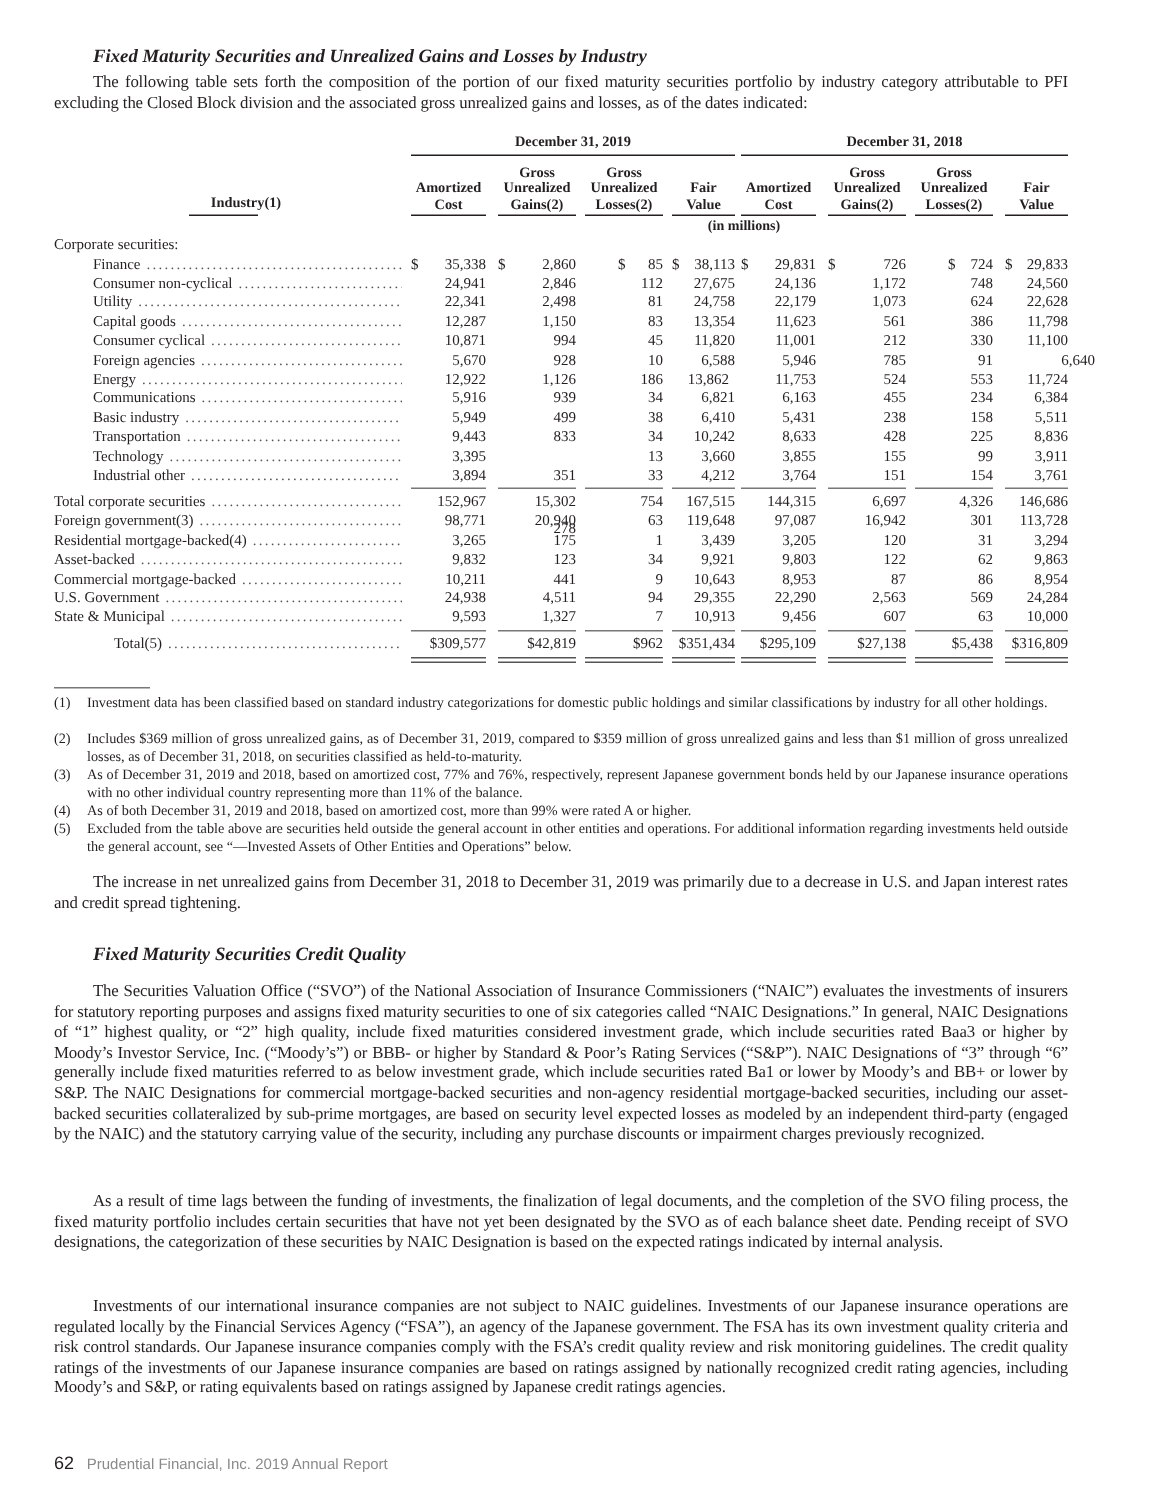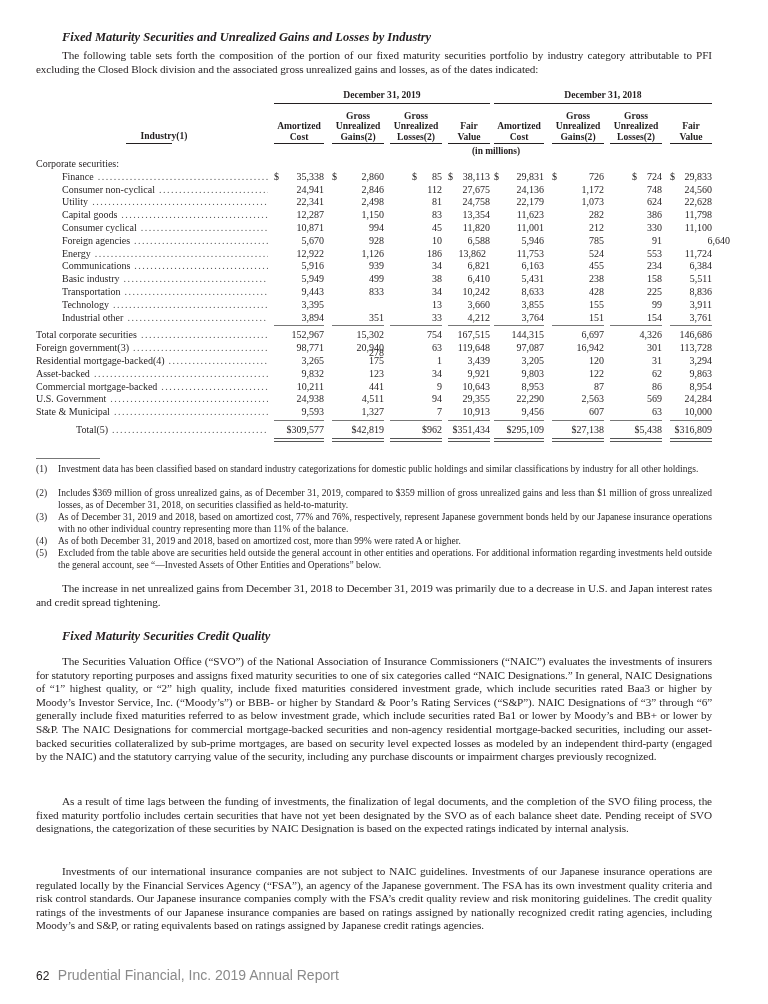--- a/index.html
+++ b/index.html
@@ -28,21 +28,21 @@
   .num { position: absolute; text-align: right; white-space: nowrap; }
   .dollar { position: absolute; }
   .rule { position: absolute; height: 1px; background: #777; }
   .dbl { position: absolute; height: 4px; border-top: 1.2px solid #555; border-bottom: 1.2px solid #555; box-sizing: border-box; }
   .fn-sep { position: absolute; left: 0; top: 458px; width: 64px; height: 1px; background: #777; }
   .fn { position: absolute; left: 0; width: 676px; font-size: 9.5px; line-height: 12px; text-align: justify; }
   .fn .fnum { position: absolute; left: 0; top: 0; }
   .fn .ftext { display: block; margin-left: 22px; }
   .footer { position: absolute; left: 36px; top: 966px; font-family: "Liberation Sans", "DejaVu Sans", sans-serif; }
   .footer .pg { font-size: 12px; color: #231f20; }
-  .footer .rpt { font-size: 14px; color: #8a8a8a; margin-left: 4px; text-align: right; }
+  .footer .rpt { font-size: 10px; color: #8a8a8a; margin-left: 4px; text-align: right; }
 </style>
 </head>
 <body>
 
 <div class="page">
 
   <h3 class="section-title" style="top:30px;">Fixed Maturity Securities and Unrealized Gains and Losses by Industry</h3>
   <p class="para" style="top:49px;">The following table sets forth the composition of the portion of our fixed maturity securities portfolio by industry category attributable to PFI excluding the Closed Block division and the associated gross unrealized gains and losses, as of the dates indicated:</p>
 
   <div class="tbl" id="tbl">
@@ -133,21 +133,21 @@
           <span class="num" style="left: 574px; width: 52px;">624</span>
           <span class="num" style="left: 634px; width: 42px;">22,628</span>
         </div>
         <div class="row" style="top: 123.2px;">
           <span class="lbl" style="left: 26px; width: 206px;"><span>Capital goods</span><span class="dots"> ............................................................</span></span>
           <span class="num" style="left: 238px; width: 50px;">12,287</span>
           <span class="num" style="left: 296px; width: 52px;">1,150</span>
           <span class="num" style="left: 354px; width: 52px;">83</span>
           <span class="num" style="left: 412px; width: 42px;">13,354</span>
           <span class="num" style="left: 458px; width: 50px;">11,623</span>
-          <span class="num" style="left: 516px; width: 52px;">282</span>
+          <span class="num" style="left: 516px; width: 52px;">561</span>
           <span class="num" style="left: 574px; width: 52px;">386</span>
           <span class="num" style="left: 634px; width: 42px;">11,798</span>
         </div>
         <div class="row" style="top: 136px;">
           <span class="lbl" style="left: 26px; width: 206px;"><span>Consumer cyclical</span><span class="dots"> ............................................................</span></span>
           <span class="num" style="left: 238px; width: 50px;">10,871</span>
           <span class="num" style="left: 296px; width: 52px;">994</span>
           <span class="num" style="left: 354px; width: 52px;">45</span>
           <span class="num" style="left: 412px; width: 42px;">11,820</span>
           <span class="num" style="left: 458px; width: 50px;">11,001</span>

